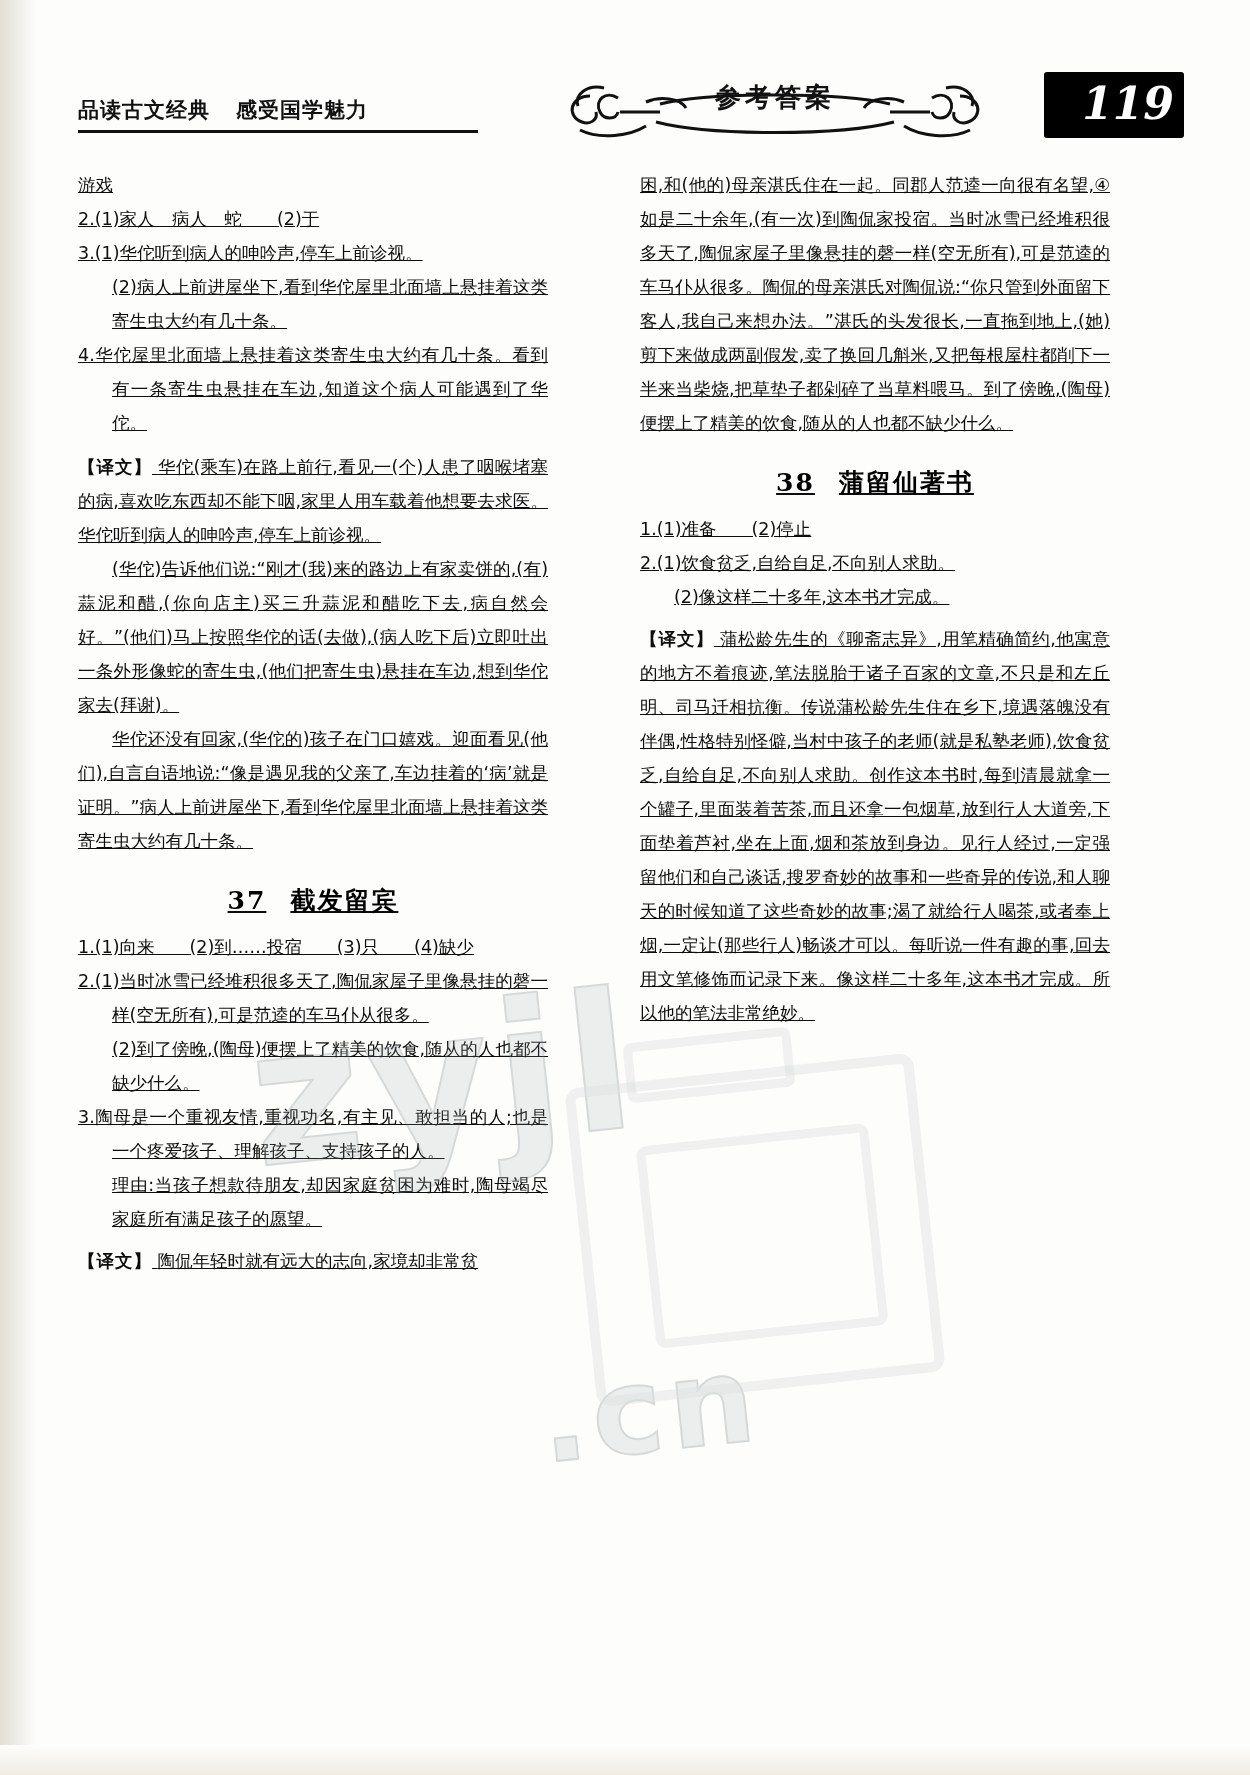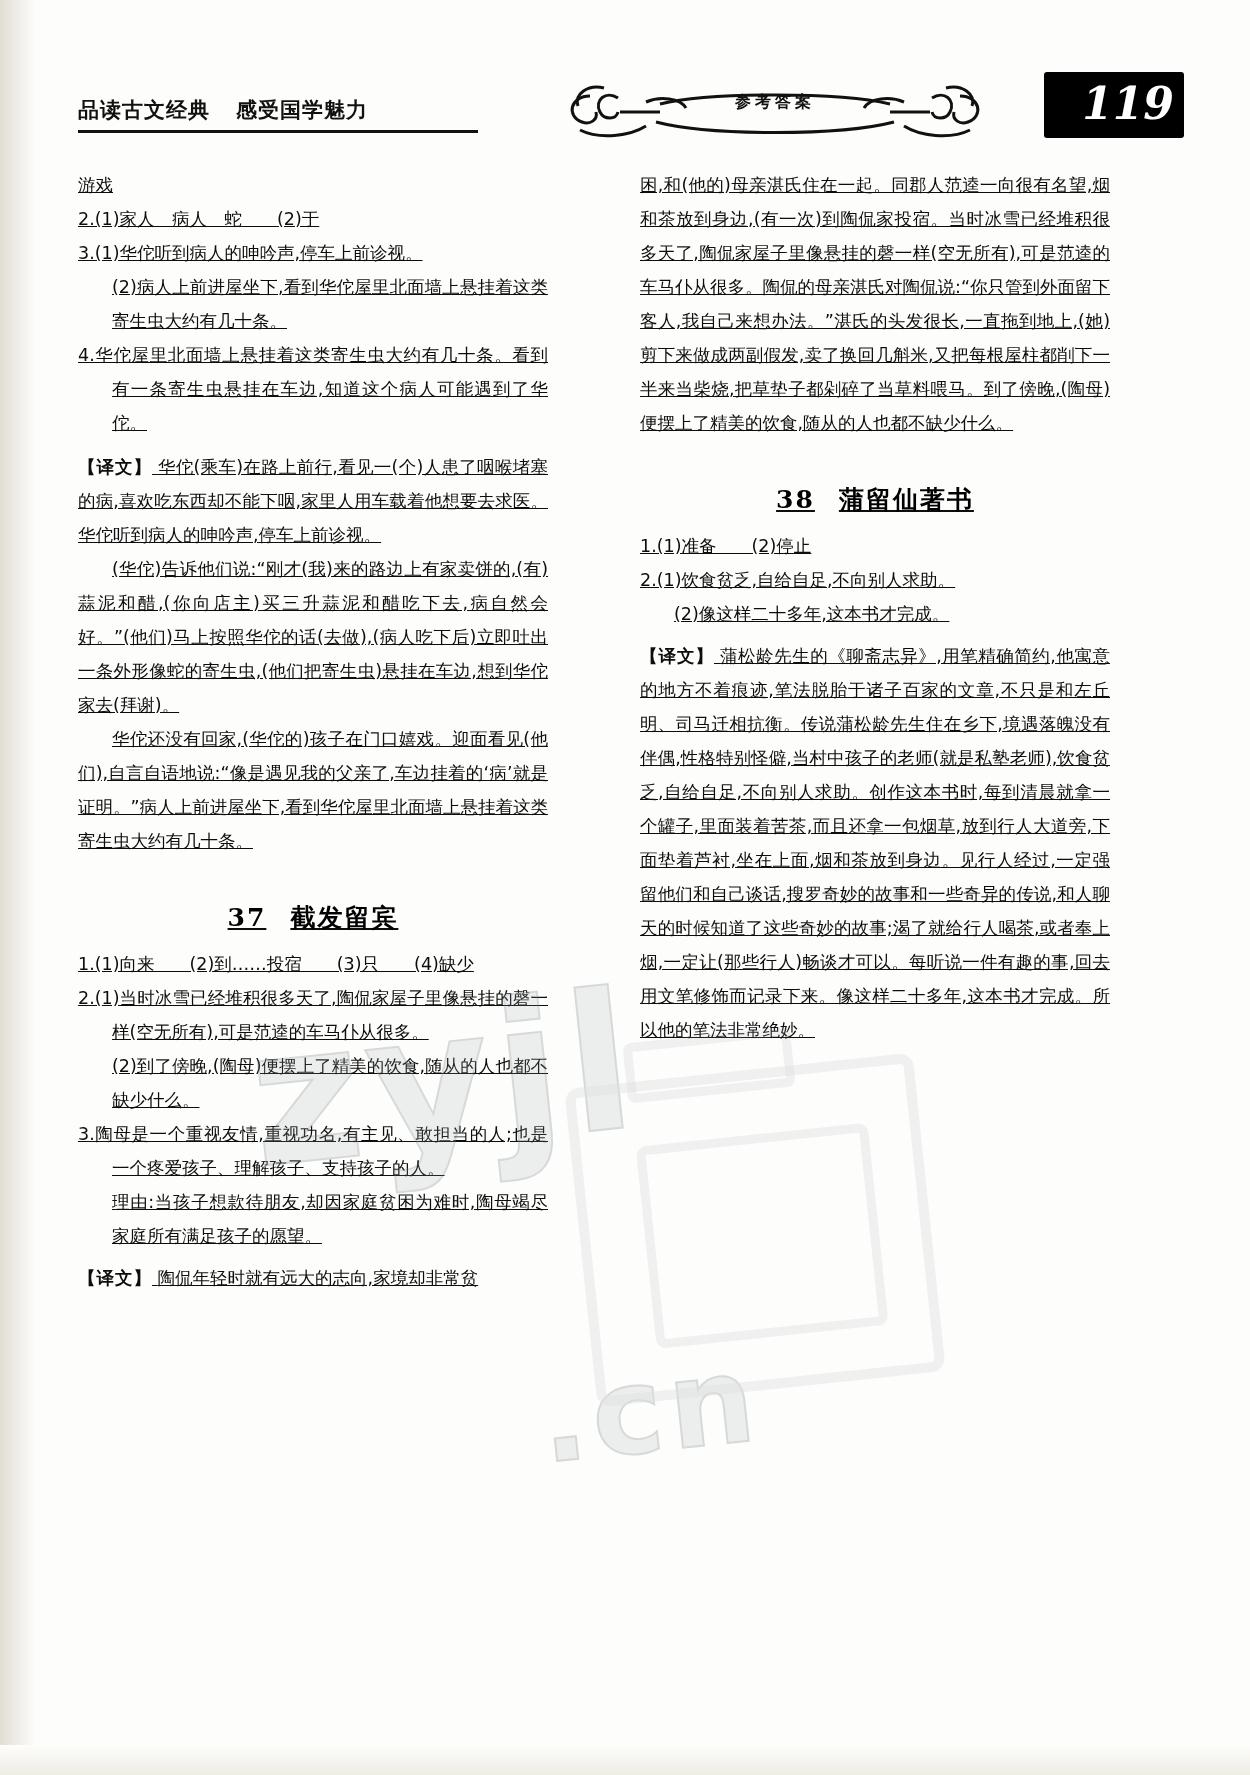--- a/index.html
+++ b/index.html
@@ -46,24 +46,24 @@
     position: absolute;
     left: 560px;
     top: 6px;
     width: 430px;
     height: 70px;
   }
   .banner svg { display: block; }
   .banner-title {
     position: absolute;
     left: 660px;
-    top: 20px;
+    top: 8px;
     width: 230px;
     text-align: center;
-    font-size: 16px;
+    font-size: 26px;
     font-weight: bold;
     letter-spacing: 4px;
     color: #111;
   }
   .page-number-box {
     position: absolute;
     right: 52px;
     top: 0px;
     width: 140px;
     height: 66px;
@@ -102,21 +102,21 @@
   }
   .ind-0  { text-indent: 0; }
   .hang   { padding-left: 34px; text-indent: -34px; }
   .hang2  { padding-left: 34px; text-indent: 0; }
   .indent-first { text-indent: 34px; }
   .sec-title {
     text-align: center;
     font-size: 25px;
     font-weight: bold;
     letter-spacing: 2px;
-    margin: 43px 0 12px 0;
+    margin: 26px 0 12px 0;
     color: #000;
   }
   .sec-title .num {
     font-family: "DejaVu Serif", "Liberation Serif", serif;
     margin-right: 24px;
     font-style: normal;
   }
   .tag {
     display: inline-block;
     font-weight: bold;
@@ -262,21 +262,21 @@
     <p class="hang">3.陶母是一个重视友情,重视功名,有主见、敢担当的人;也是一个疼爱孩子、理解孩子、支持孩子的人。</p>
     <p class="hang2">理由:当孩子想款待朋友,却因家庭贫困为难时,陶母竭尽家庭所有满足孩子的愿望。</p>
 
     <p style="margin-top:8px;">
       <span class="tag">【译文】</span>
       <span>陶侃年轻时就有远大的志向,家境却非常贫</span>
     </p>
   </div>
 
   <div class="col col-right">
-    <p>困,和(他的)母亲湛氏住在一起。同郡人范逵一向很有名望,烟和茶放到身边,(有一次)到陶侃家投宿。当时冰雪已经堆积很多天了,陶侃家屋子里像悬挂的磬一样(空无所有),可是范逵的车马仆从很多。陶侃的母亲湛氏对陶侃说:“你只管到外面留下客人,我自己来想办法。”湛氏的头发很长,一直拖到地上,(她)剪下来做成两副假发,卖了换回几斛米,又把每根屋柱都削下一半来当柴烧,把草垫子都剁碎了当草料喂马。到了傍晚,(陶母)便摆上了精美的饮食,随从的人也都不缺少什么。</p>
+    <p>困,和(他的)母亲湛氏住在一起。同郡人范逵一向很有名望,④如是二十余年,(有一次)到陶侃家投宿。当时冰雪已经堆积很多天了,陶侃家屋子里像悬挂的磬一样(空无所有),可是范逵的车马仆从很多。陶侃的母亲湛氏对陶侃说:“你只管到外面留下客人,我自己来想办法。”湛氏的头发很长,一直拖到地上,(她)剪下来做成两副假发,卖了换回几斛米,又把每根屋柱都削下一半来当柴烧,把草垫子都剁碎了当草料喂马。到了傍晚,(陶母)便摆上了精美的饮食,随从的人也都不缺少什么。</p>
 
     <div class="sec-title">
       <span class="num">38</span><span>蒲留仙著书</span>
     </div>
 
     <p class="hang">1.(1)准备　　(2)停止</p>
     <p class="hang">2.(1)饮食贫乏,自给自足,不向别人求助。</p>
     <p class="hang2">(2)像这样二十多年,这本书才完成。</p>
 
     <p style="margin-top:8px;">

